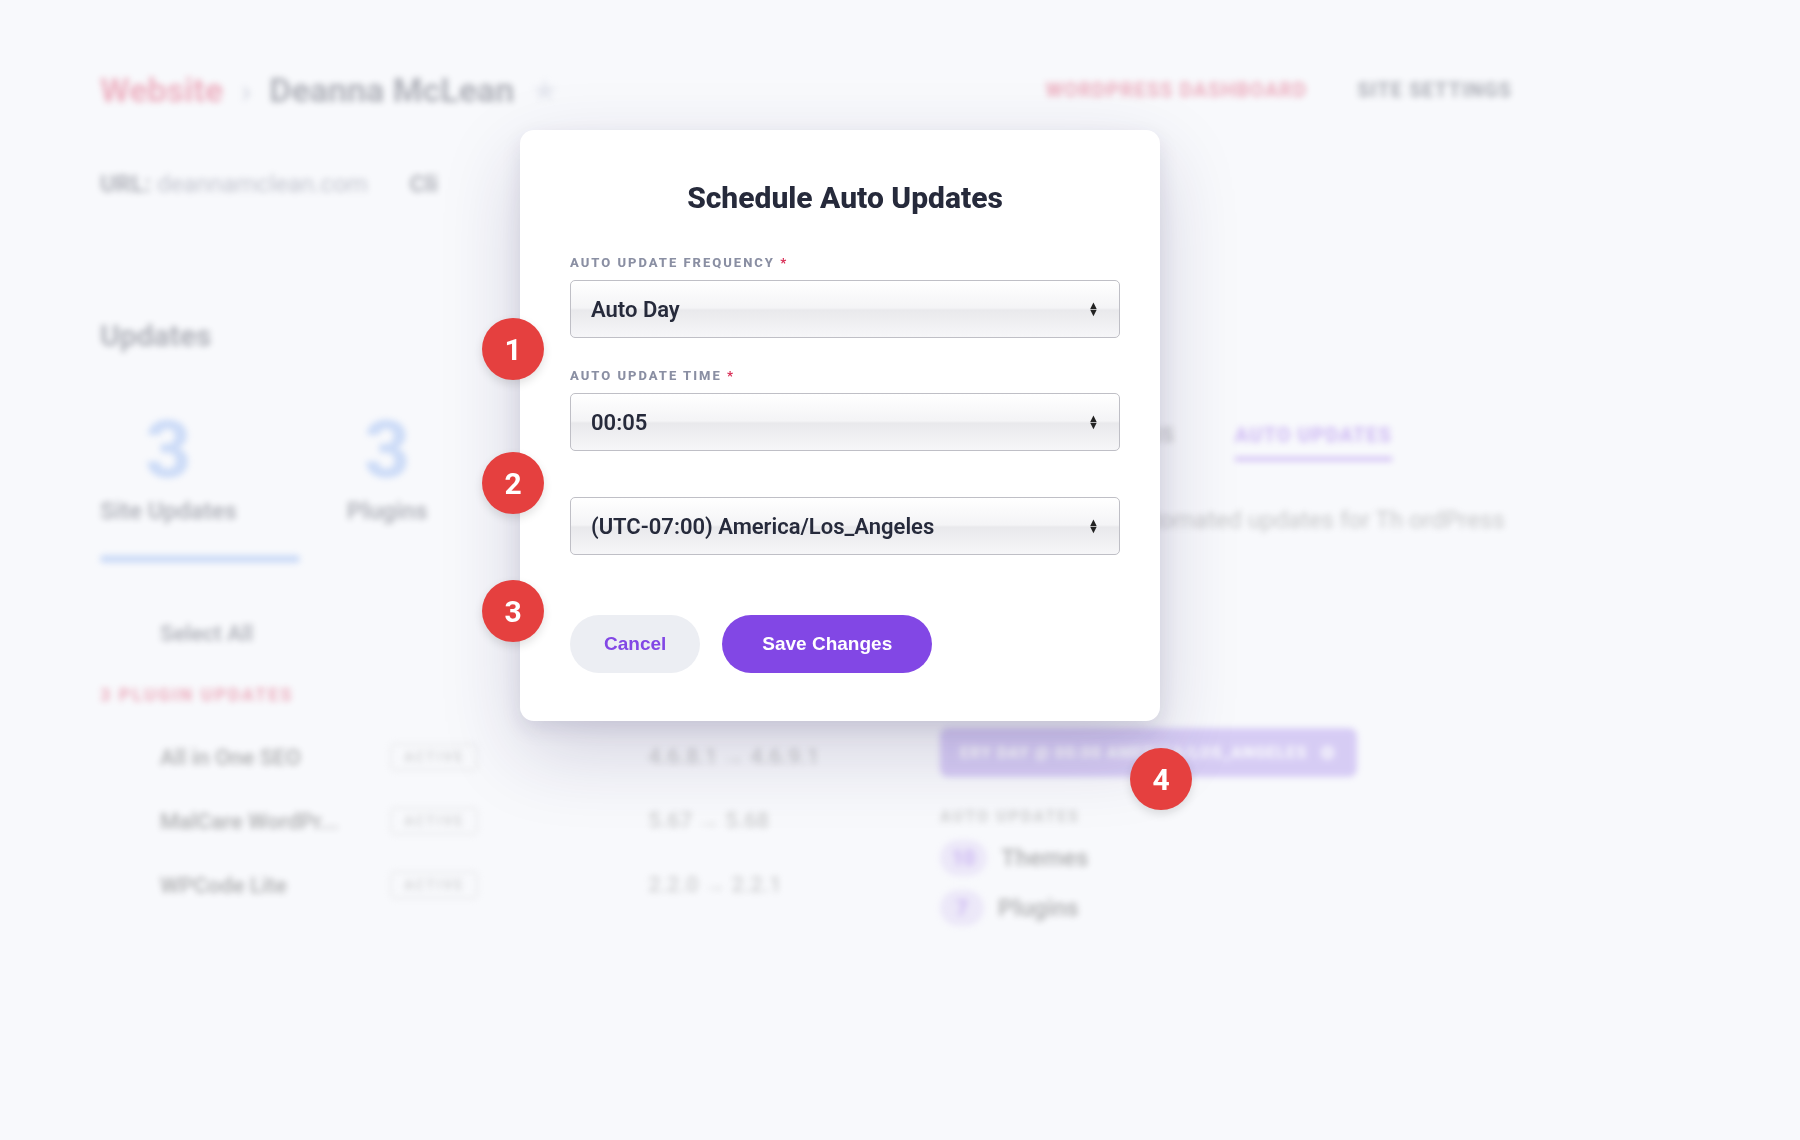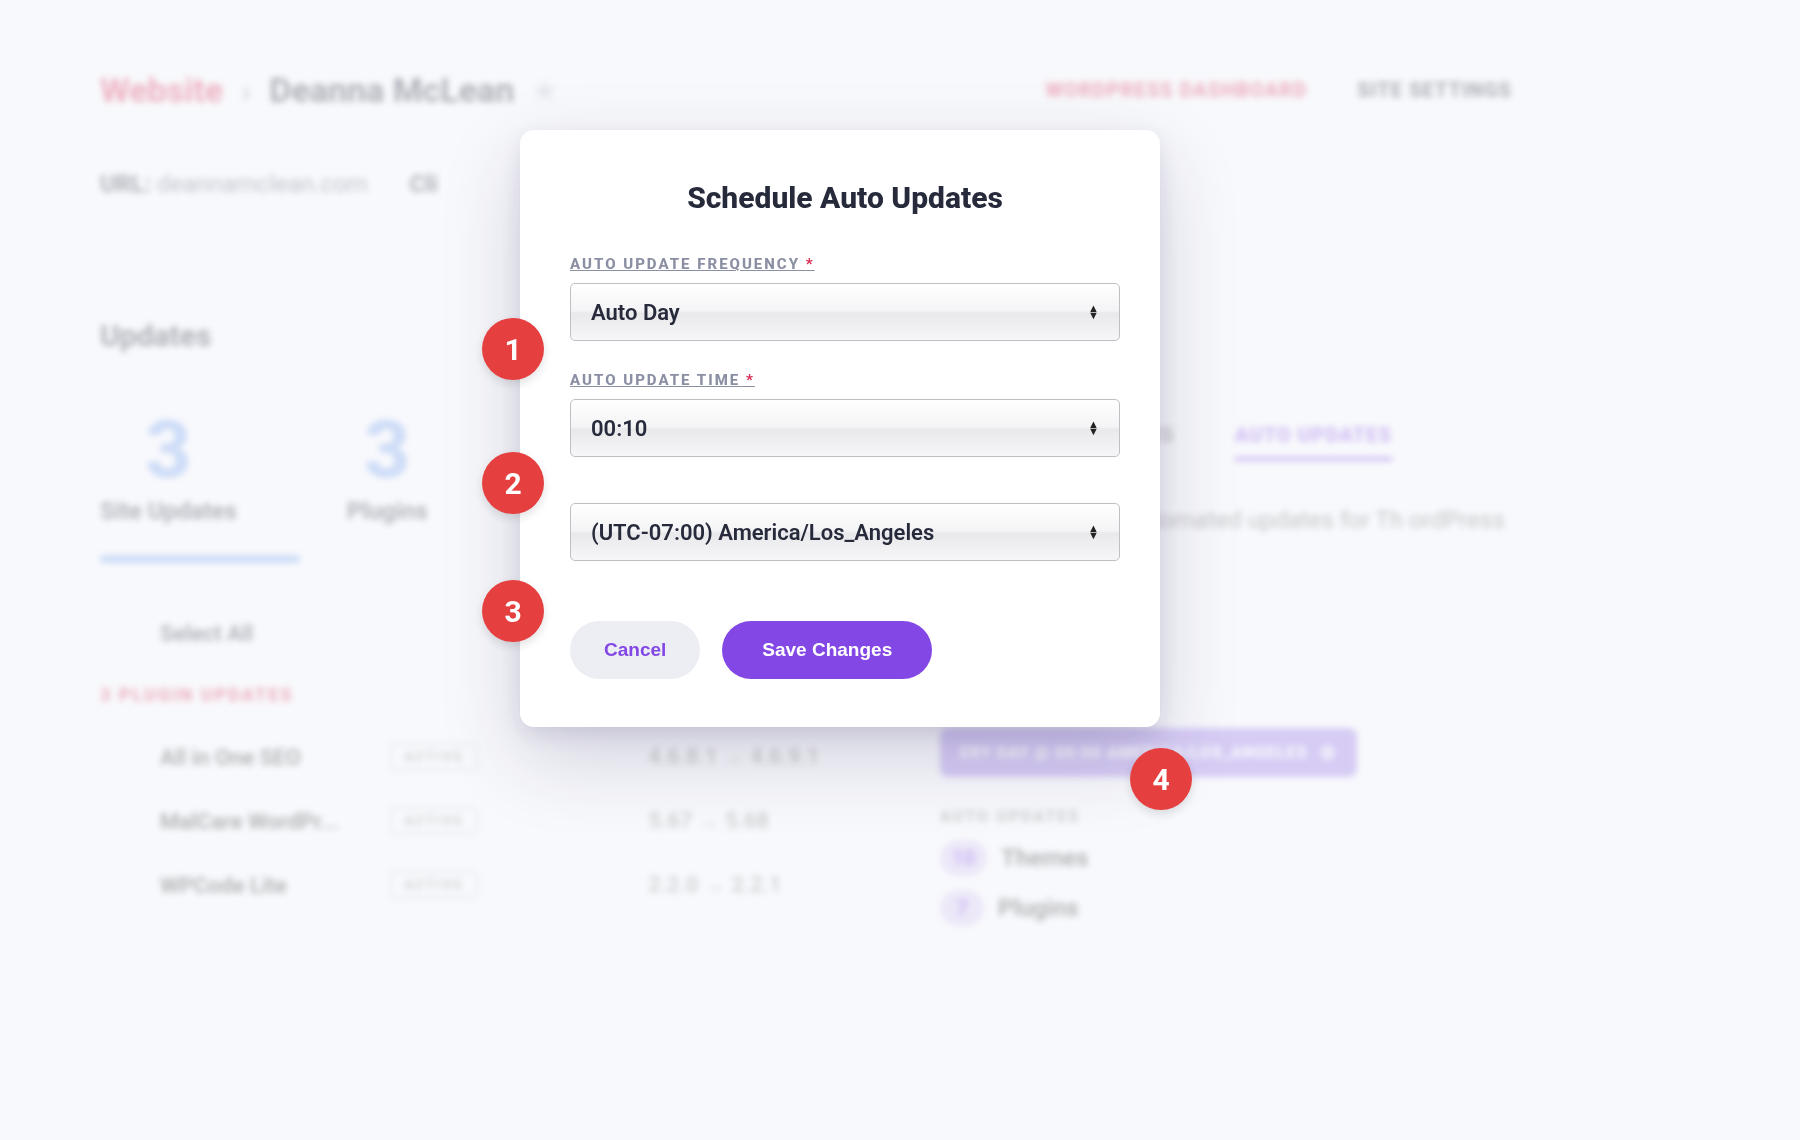--- a/index.html
+++ b/index.html
@@ -58,21 +58,21 @@
     left: 520px; top: 130px;
     width: 640px;
     background: #fff;
     border-radius: 14px;
     padding: 50px 40px 48px 50px;
     box-shadow: 0 30px 80px rgba(40,30,90,0.18), 0 8px 20px rgba(40,30,90,0.10);
     z-index: 20;
   }
   .modal h2 { text-align: center; font-size: 30px; font-weight: 800; color: #262a3b; margin-bottom: 40px; }
   .field { margin-bottom: 30px; position: relative; }
-  .flabel { font-size: 15px; font-weight: 800; letter-spacing: 2px; color: #8a8fa3; margin-bottom: 10px; display: block; text-decoration: underline; }
+  .flabel { font-size: 13px; font-weight: 800; letter-spacing: 2px; color: #8a8fa3; margin-bottom: 10px; display: block; }
   .flabel .req { color: #d92e56; }
   .select {
     width: 100%; height: 58px;
     display: flex; align-items: center; justify-content: space-between;
     padding: 0 20px;
     font-size: 22px; font-weight: 600; color: #262a3b;
     background: linear-gradient(#ffffff,#f4f4f6 48%,#e9e9ec 52%,#f6f6f8);
     border: 1px solid #bfbfc6;
     border-radius: 5px;
     cursor: pointer;
@@ -197,21 +197,21 @@
             <span>▼</span>
           </span>
       </div>
     </div>
 
     <div class="field">
       <span class="flabel">
         <span>AUTO UPDATE TIME</span> <span class="req">*</span>
       </span>
       <div class="select">
-        <span>00:10</span>
+        <span>00:05</span>
         <span class="caret">
             <span>▲</span>
             <span>▼</span>
           </span>
       </div>
     </div>
 
     <div class="field" style="margin-top:46px;">
       <div class="select">
         <span>(UTC-07:00) America/Los_Angeles</span>

